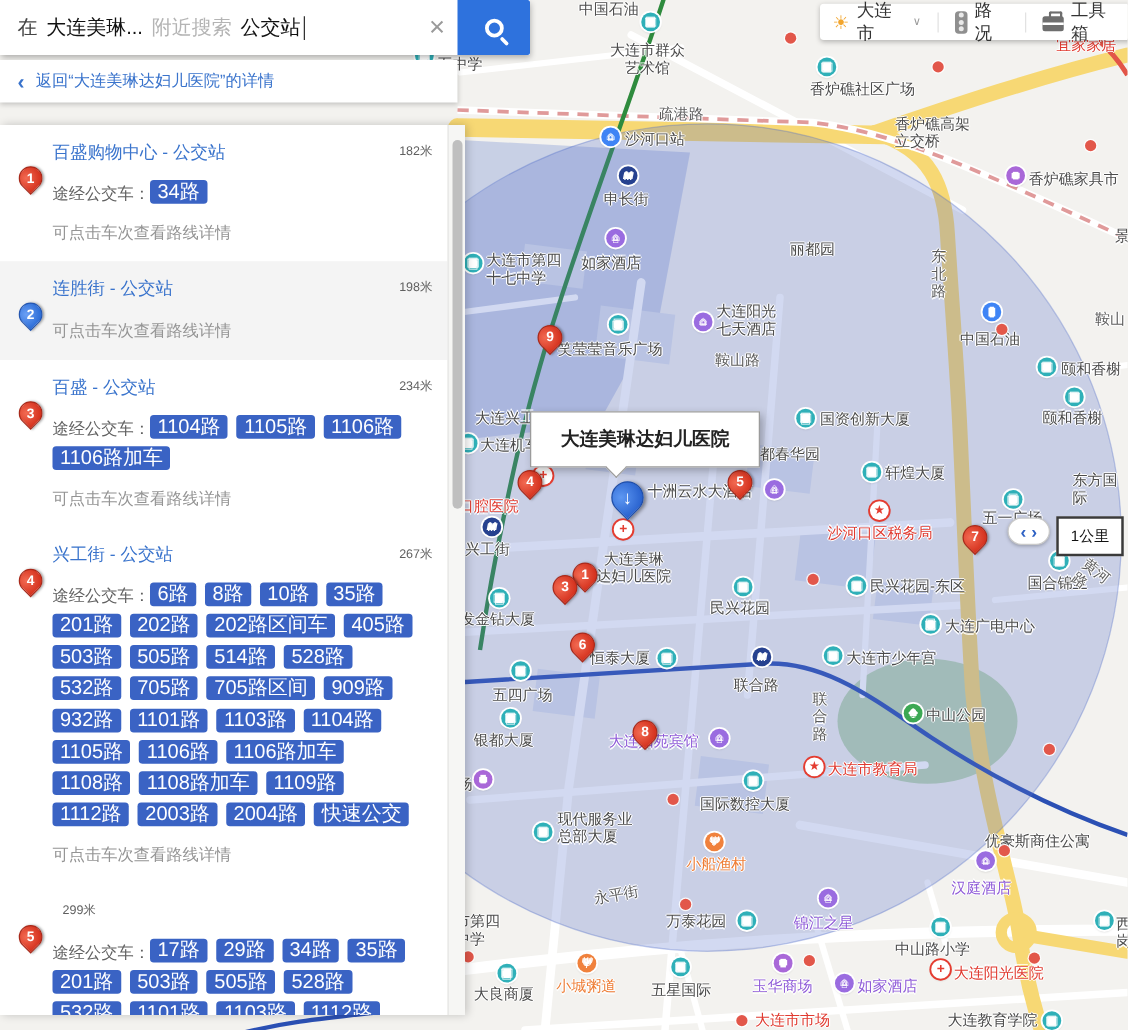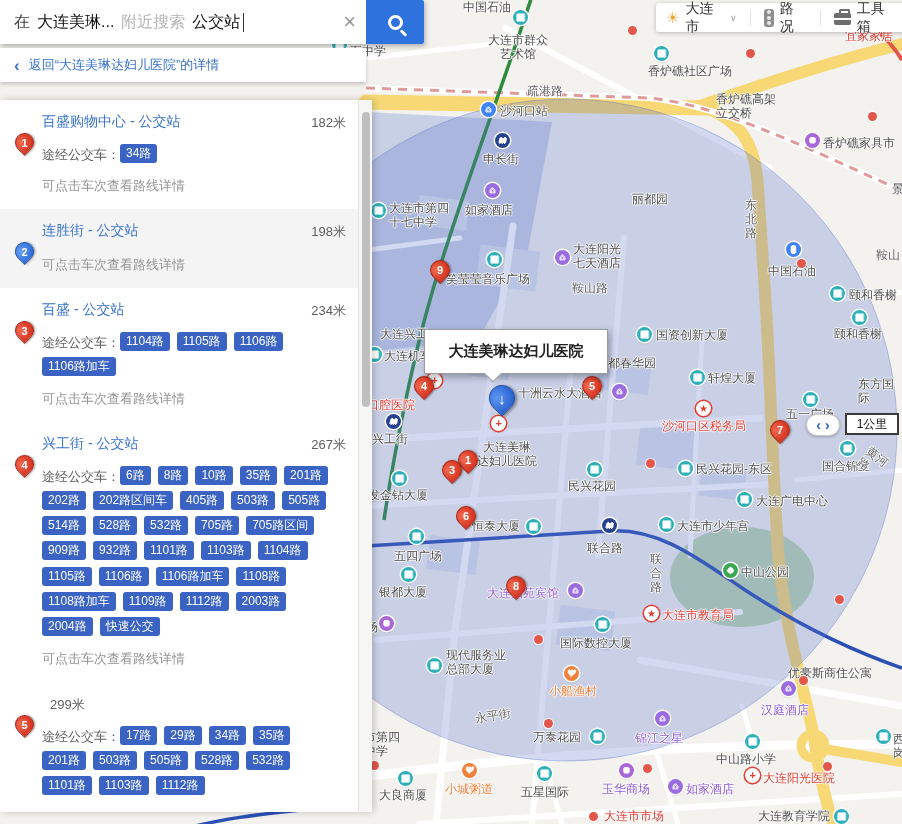--- a/index.html
+++ b/index.html
@@ -51,21 +51,21 @@
   #tooltip { position:absolute; left:424px; top:329px; width:184px; z-index:40; background:#fff;
         border:1px solid #9b9b9b; box-shadow:2px 3px 7px rgba(0,0,0,.3); padding:12px 4px;
         text-align:center; font-size:15px; font-weight:700; color:#222; }
   #tooltip .tp { position:absolute; left:62px; bottom:-7px; width:12px; height:12px; background:#fff;
         border-right:1px solid #9b9b9b; border-bottom:1px solid #9b9b9b; transform:rotate(45deg); }
 
   #collapse-btn { position:absolute; left:806px; top:414px; width:34px; height:22px; z-index:45;
         background:#fff; border:1px solid #c9c9c9; border-radius:11px; box-shadow:0 1px 3px rgba(0,0,0,.25);
         display:flex; align-items:center; justify-content:center; gap:4px;
         color:#2f62c4; font-size:14px; font-weight:700; line-height:1; cursor:pointer; }
-  #scale-box { position:absolute; left:845px; top:413px; width:54px; height:22px; z-index:45;
+  #scale-box { position:absolute; left:845px; top:413px; width:54px; height:32px; z-index:45;
         background:#fff; border:2px solid #3a3a3a; display:flex; align-items:center; justify-content:center;
         font-size:12px; color:#111; }
 
   
   #topbar { position:absolute; left:656px; top:3px; width:262px; height:29px; z-index:50;
         background:#fff; border-radius:3px; box-shadow:0 1px 4px rgba(0,0,0,.25);
         display:flex; align-items:center; padding:0 10px; gap:6px; font-size:14px; color:#333; }
   #topbar .sun { color:#f2a52d; font-size:15px; }
   #topbar .chev-d { color:#999; font-size:9px; margin-left:-2px; }
   #topbar .vdiv { width:1px; height:16px; background:#e2e2e2; margin:0 7px; }
@@ -102,23 +102,23 @@
   
   #panel { position:absolute; left:0; top:100px; width:372px; height:712px; z-index:55;
         background:#fff; box-shadow:2px 0 7px rgba(0,0,0,.2); overflow:hidden; }
   #station-list { width:358px; }
   .station { padding:11px 12px 12px 12px; }
   .station.hl { background:#f4f4f4; }
   .s-head { display:flex; align-items:flex-start; }
   .lpin { flex:0 0 30px; position:relative; height:26px; }
   .lpin .pin { left:3px; top:22px; width:19px; height:19px; }
   .s-name { color:#3973cc; font-size:14px; flex:1; padding-top:2px; text-decoration:none; cursor:pointer; }
-  .s-dist { color:#5f5f5f; font-size:13px; padding-top:3px; margin-left:8px;text-align:center; }
+  .s-dist { color:#5f5f5f; font-size:10px; padding-top:3px; margin-left:8px;text-align:center; }
   .s-routes { margin:5px 0 0 30px; line-height:25px; font-size:13px; color:#606060; }
-  .badge { display:inline-block; background:#3a63c4; color:#fff; font-size:12px; line-height:17px;
+  .badge { display:inline-block; background:#3a63c4; color:#fff; font-size:16px; line-height:17px;
         padding:1px 6px; border-radius:3px; margin:0 7px 4px 0; vertical-align:middle; text-decoration:none; cursor:pointer; }
   .s-note { margin:10px 0 2px 30px; color:#949494; font-size:13px; }
   #sbtrack { position:absolute; right:0; top:0; width:14px; height:100%; background:#f6f6f4; border-left:1px solid #e5e5e3; }
   #sbthumb { position:absolute; left:3px; top:12px; width:8px; height:295px; background:#bfbfbf; border-radius:4px; }
 </style>
 </head>
 <body>
 
 <div id="stage">
 

